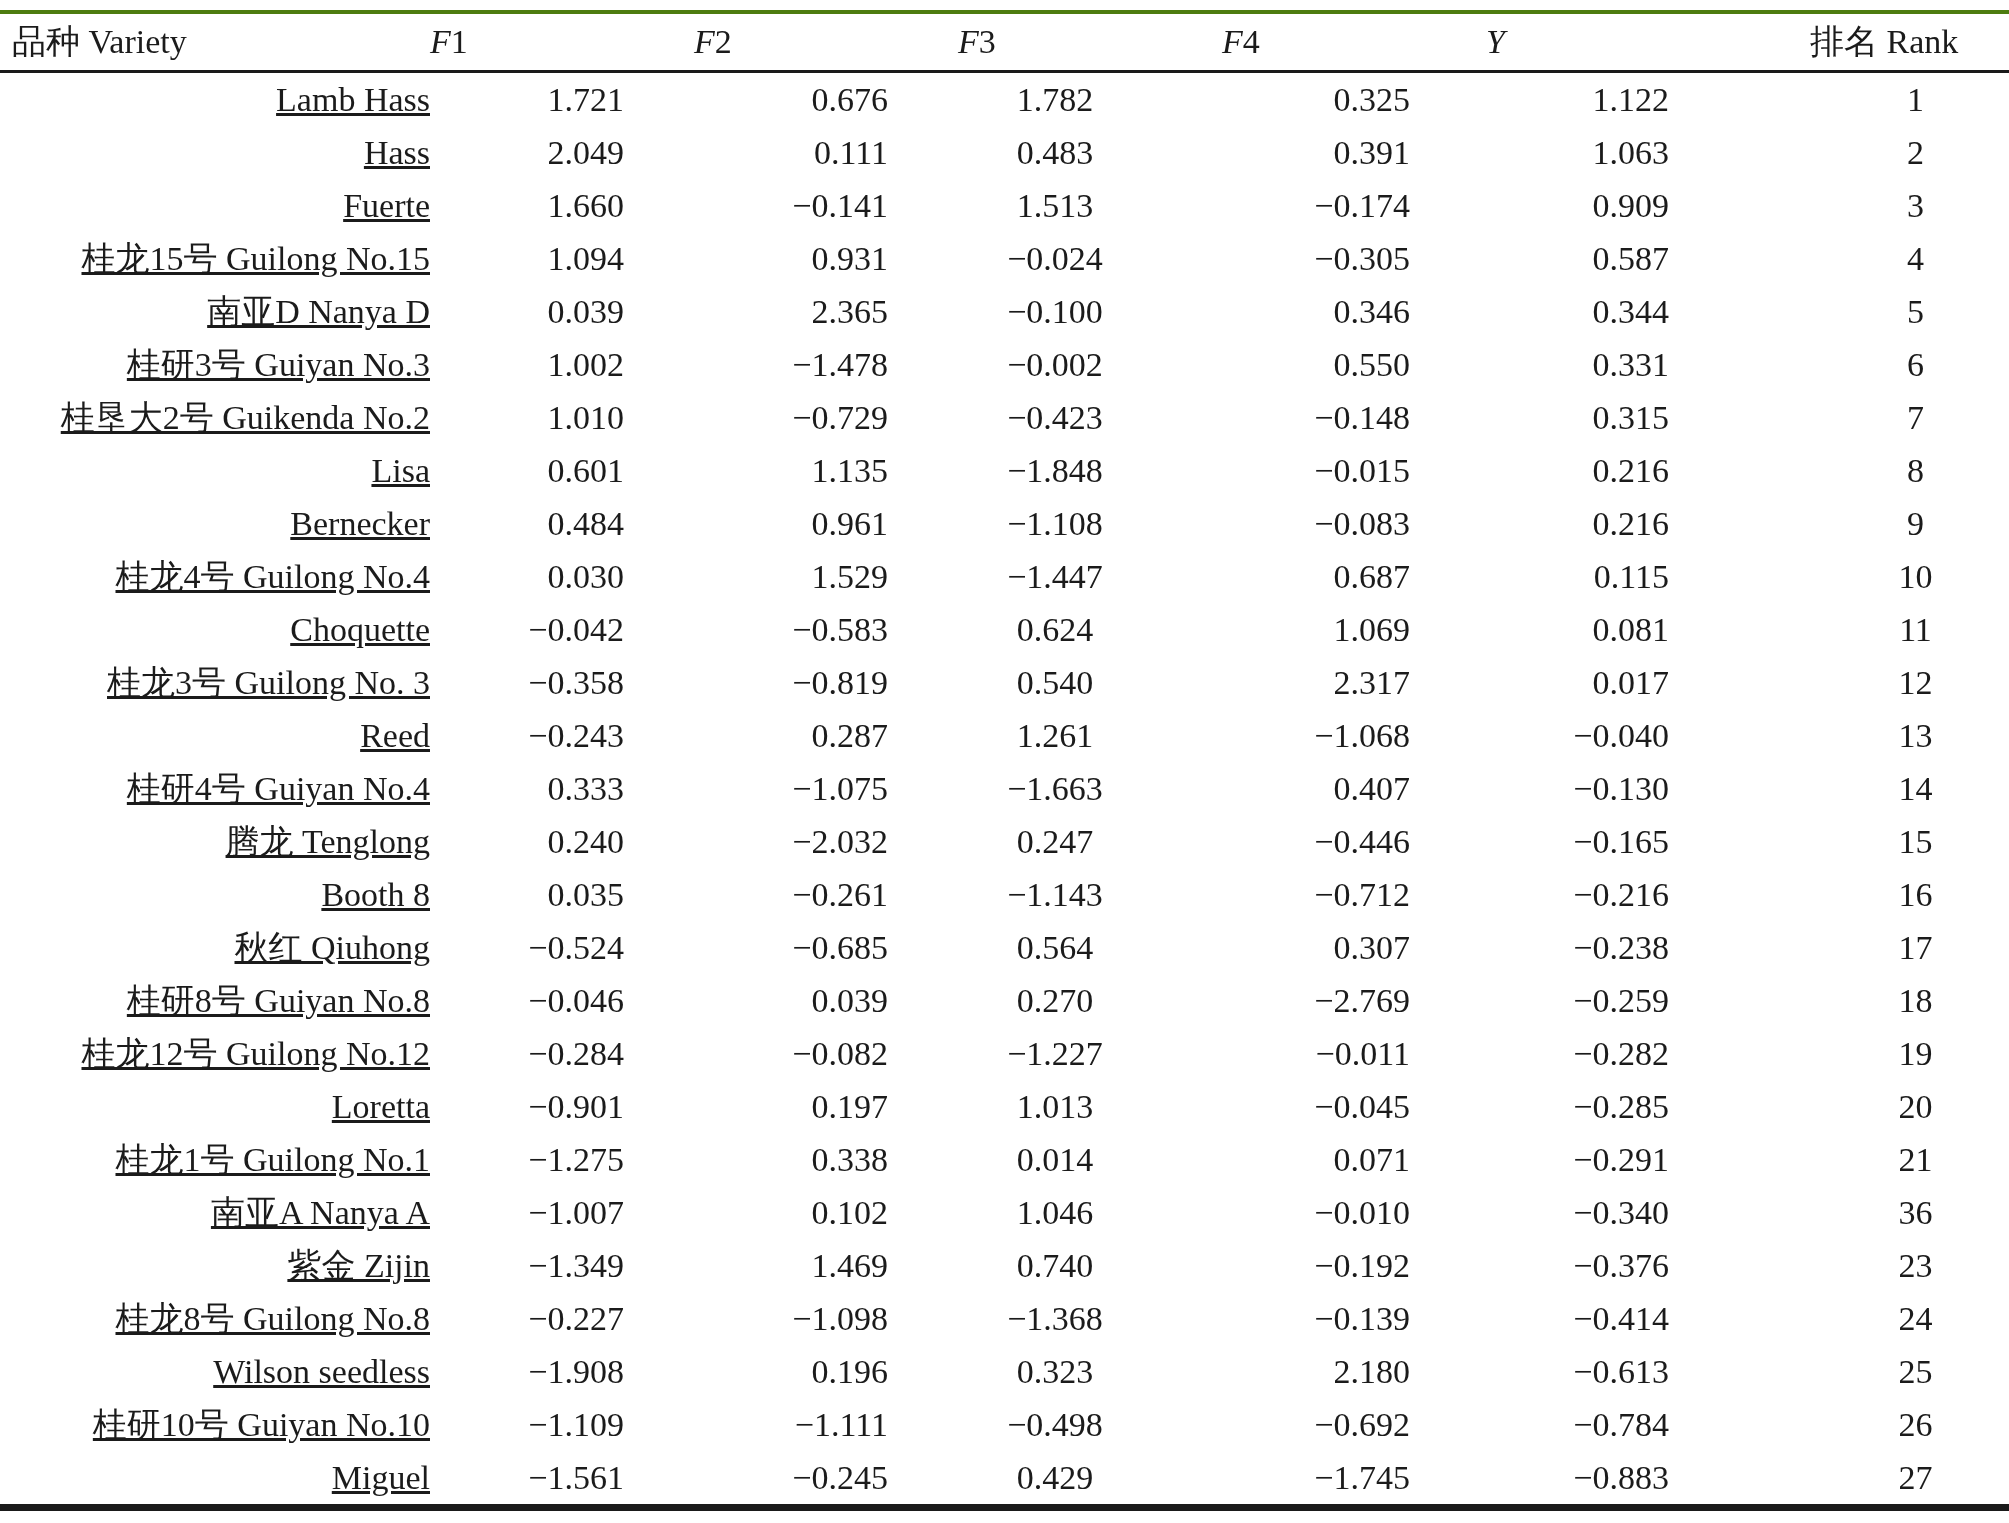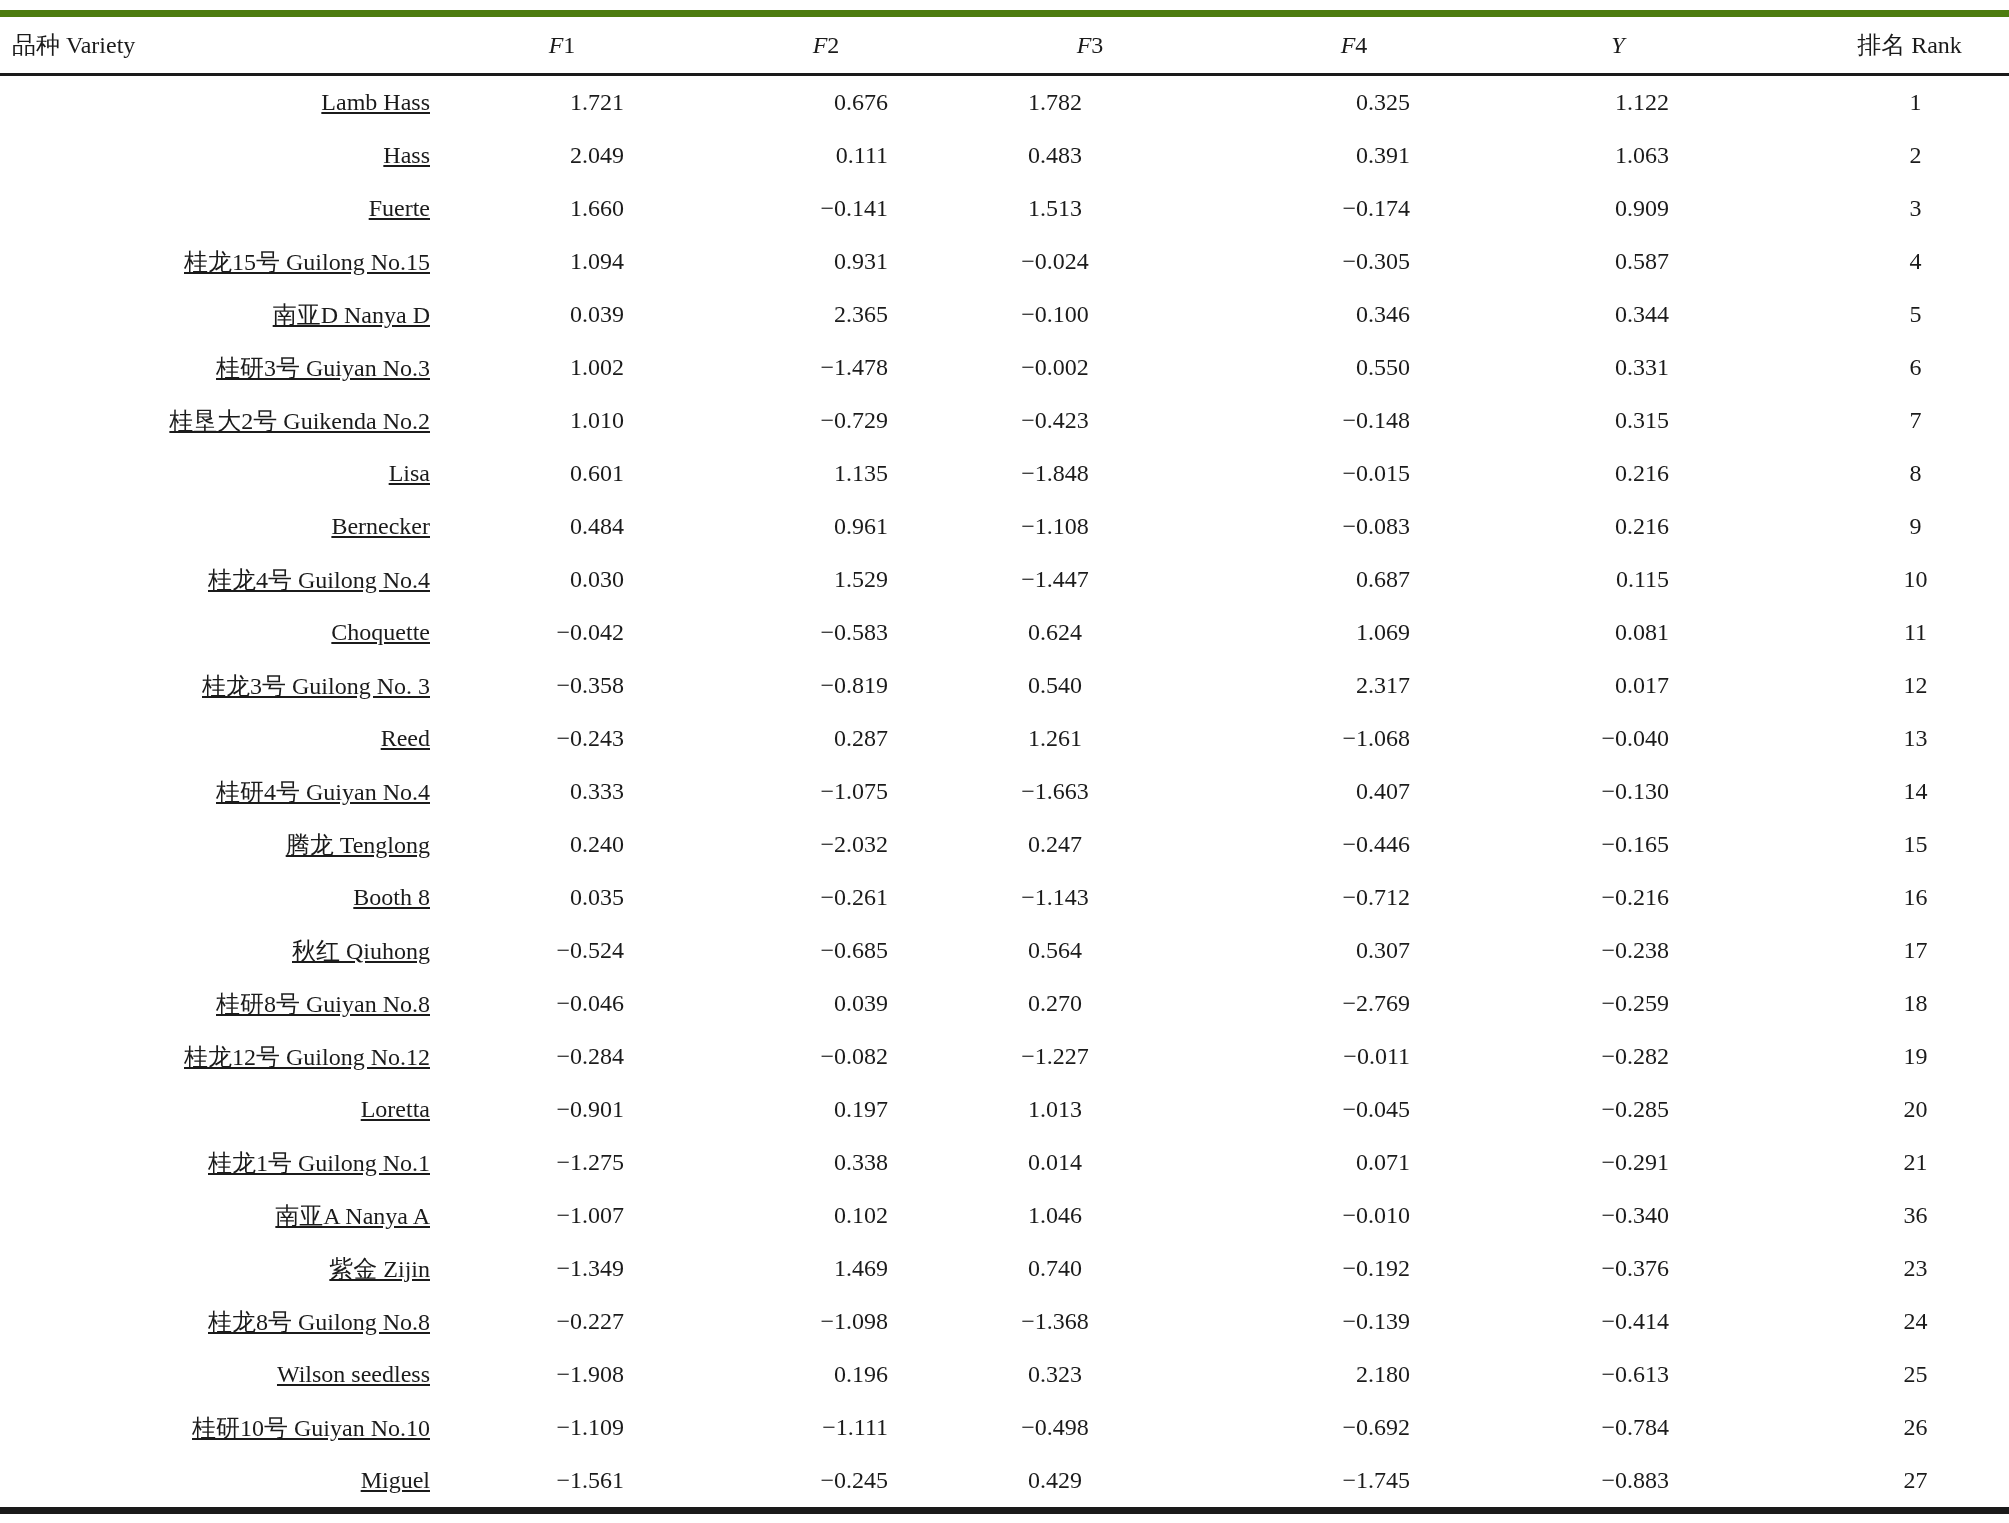--- a/index.html
+++ b/index.html
@@ -12,29 +12,29 @@
     height: 1523px;
     font-family: "Liberation Serif", "DejaVu Serif", serif;
     color: #1b1b1b;
     box-sizing: border-box;
     padding-top: 10px;
   }
   table.score-table {
     width: 2009px;
     border-collapse: collapse;
     table-layout: fixed;
-    border-top: 7px solid #4d7c0f;
+    border-top: 4px solid #4d7c0f;
     border-bottom: 7px solid #1a1a1a;
-    font-size: 24px;
+    font-size: 34px;
   }
   thead th {
     font-weight: normal;
     height: 56px;
     border-bottom: 3px solid #1a1a1a;
-    text-align: center;
+    text-align: left;
     vertical-align: middle;
     padding: 0;
   }
   thead th.col-variety {
     text-align: left;
     padding-left: 12px;
   }
   thead th.col-rank {
     padding-left: 60px;
   }

